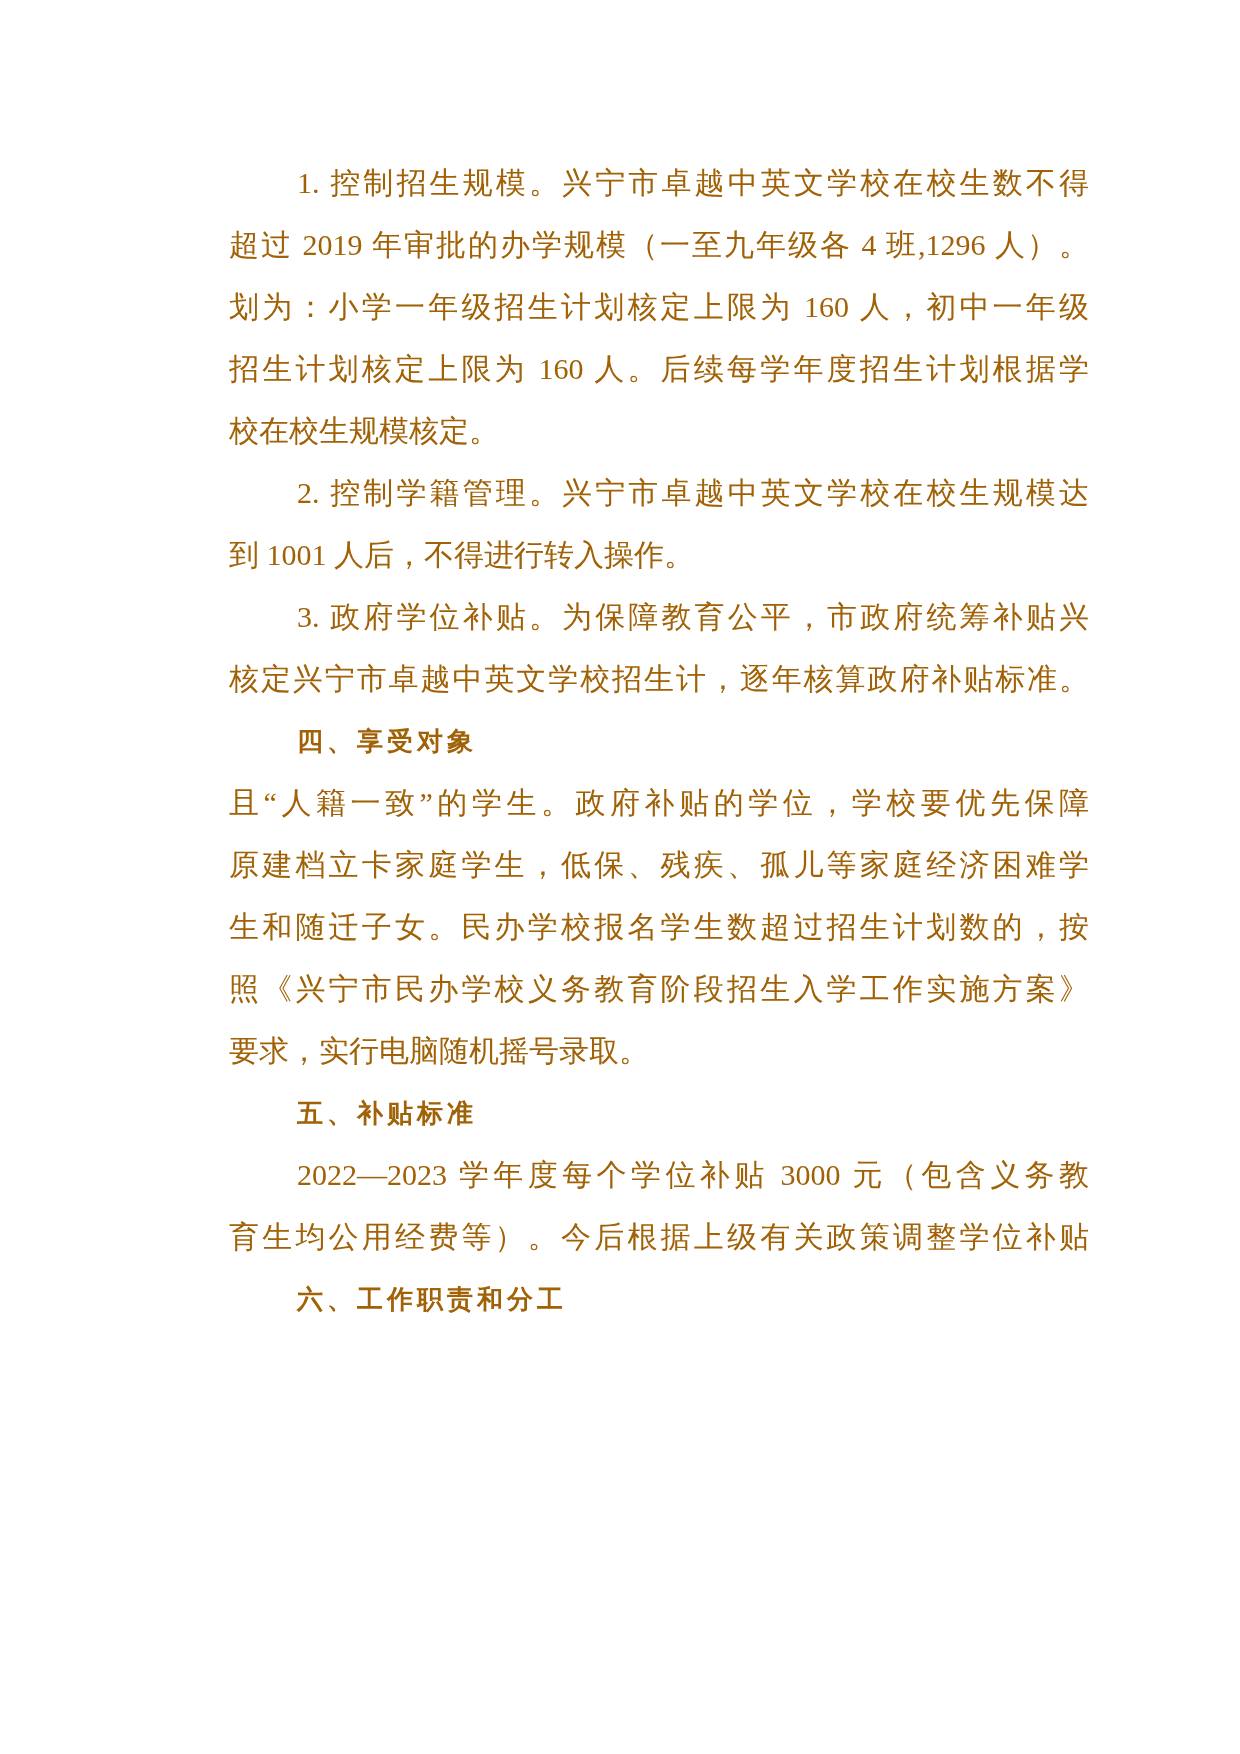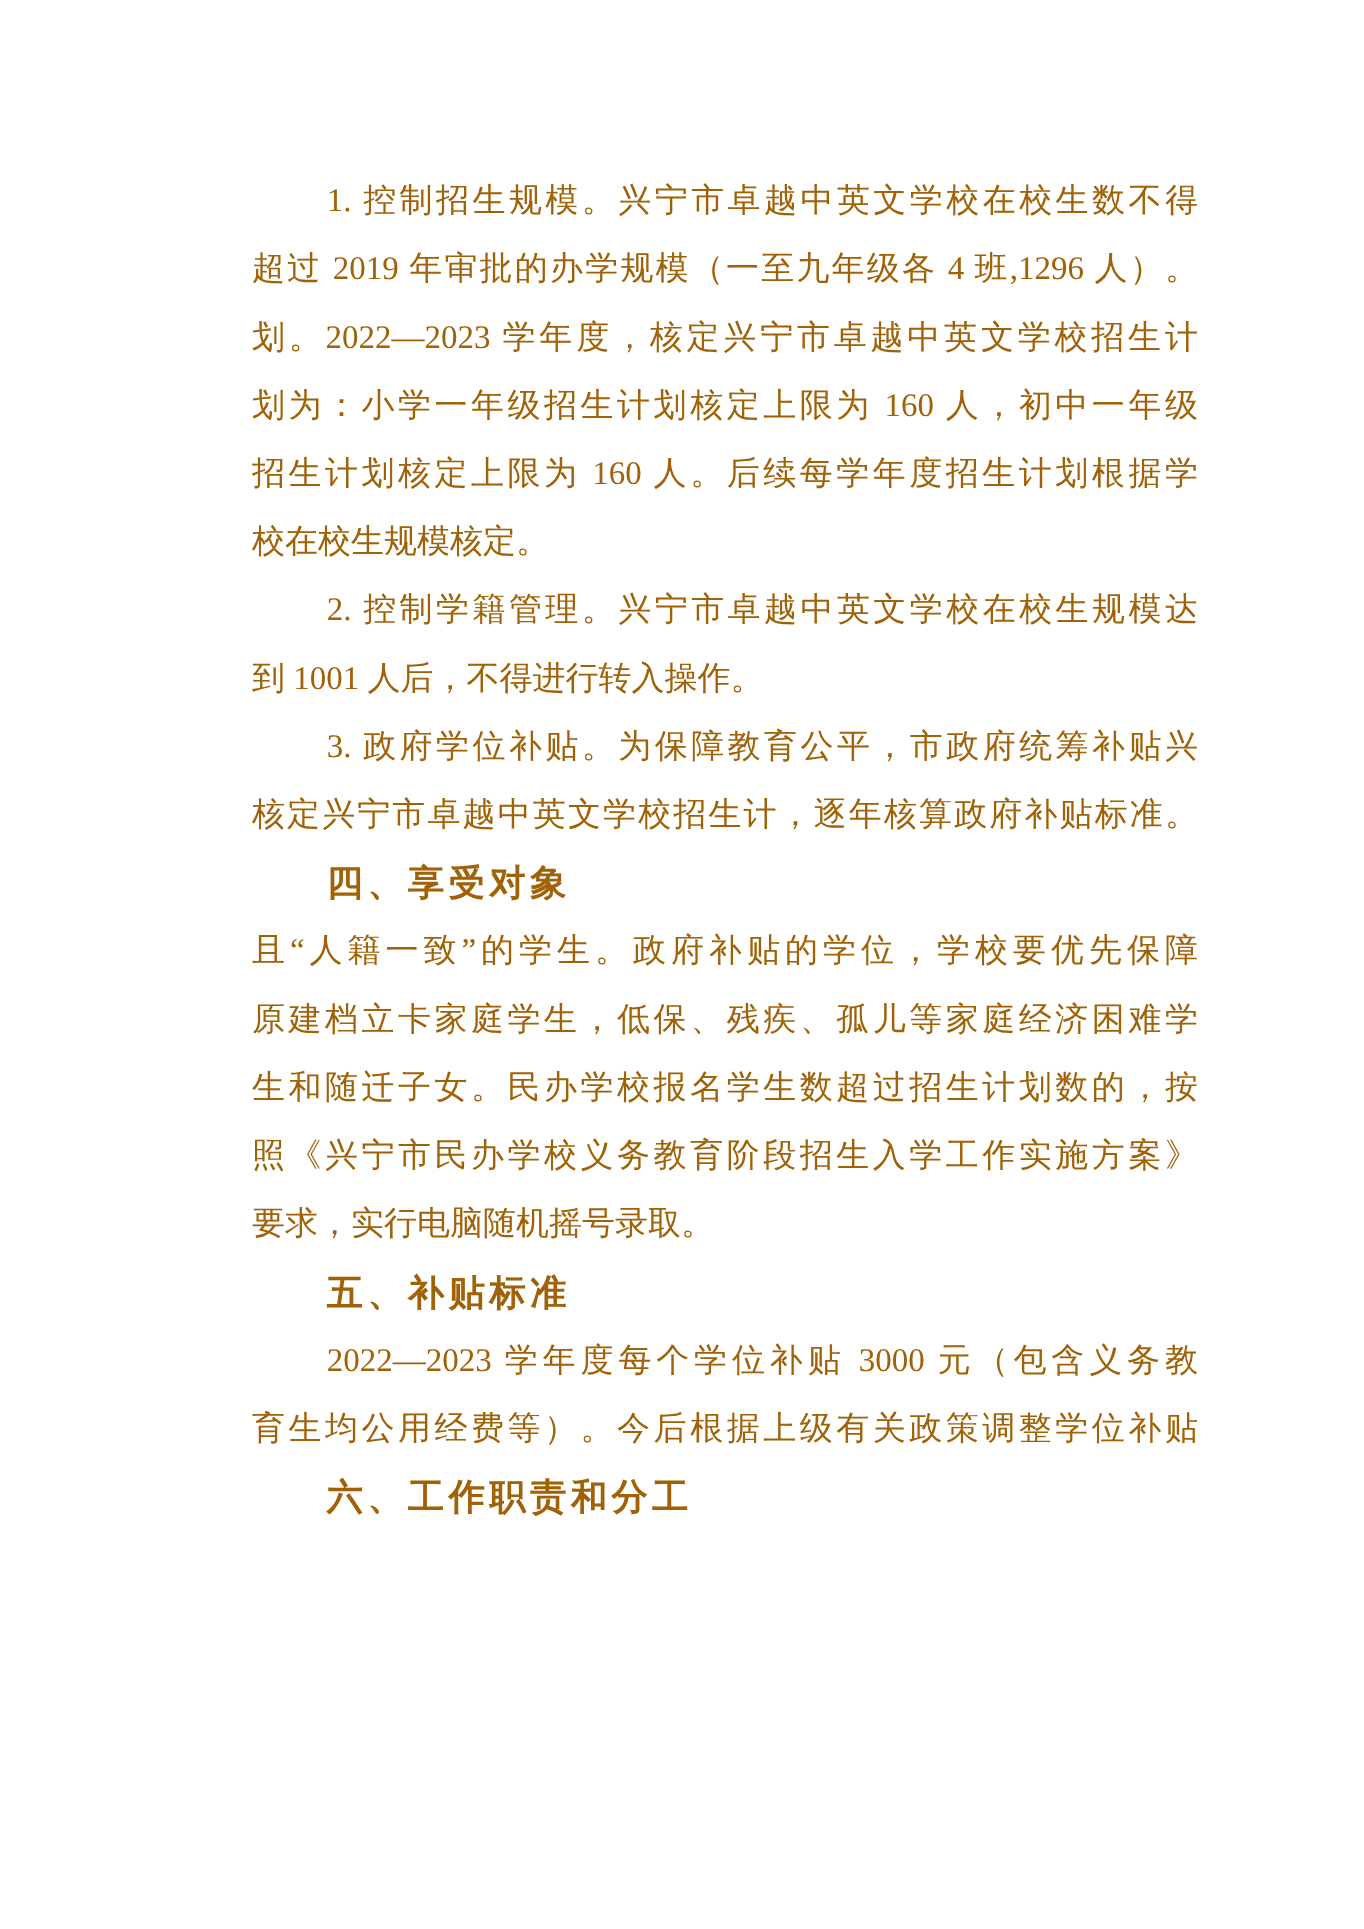--- a/index.html
+++ b/index.html
@@ -42,35 +42,34 @@
   .line.indent {
     text-indent: 68px;
   }
   .line.short {
     text-align: right;
     text-align-last: left;
   }
   .line.heading {
     font-family: "Liberation Sans", "DejaVu Sans", sans-serif;
     font-weight: 700;
-    font-size: 33px;
+    font-size: 26px;
     letter-spacing: 4px;
     text-align: left;
     text-align-last: left;
     text-indent: 68px;
   }
 </style>
 </head>
 <body>
 
 <div class="page">
   <div class="text-block">
     <div class="line indent">1. 控制招生规模。兴宁市卓越中英文学校在校生数不得</div>
     <div class="line">超过 2019 年审批的办学规模（一至九年级各 4 班,1296 人）。</div>
-    <div class="line">划。2022—2023 学年度，核定兴宁市卓越中英文学校招生计</div>
     <div class="line">划为：小学一年级招生计划核定上限为 160 人，初中一年级</div>
     <div class="line">招生计划核定上限为 160 人。后续每学年度招生计划根据学</div>
     <div class="line short">校在校生规模核定。</div>
     <div class="line indent">2. 控制学籍管理。兴宁市卓越中英文学校在校生规模达</div>
     <div class="line short">到 1001 人后，不得进行转入操作。</div>
     <div class="line indent">3. 政府学位补贴。为保障教育公平，市政府统筹补贴兴</div>
     <div class="line">核定兴宁市卓越中英文学校招生计，逐年核算政府补贴标准。</div>
     <div class="line heading">四、享受对象</div>
     <div class="line">且“人籍一致”的学生。政府补贴的学位，学校要优先保障</div>
     <div class="line">原建档立卡家庭学生，低保、残疾、孤儿等家庭经济困难学</div>

